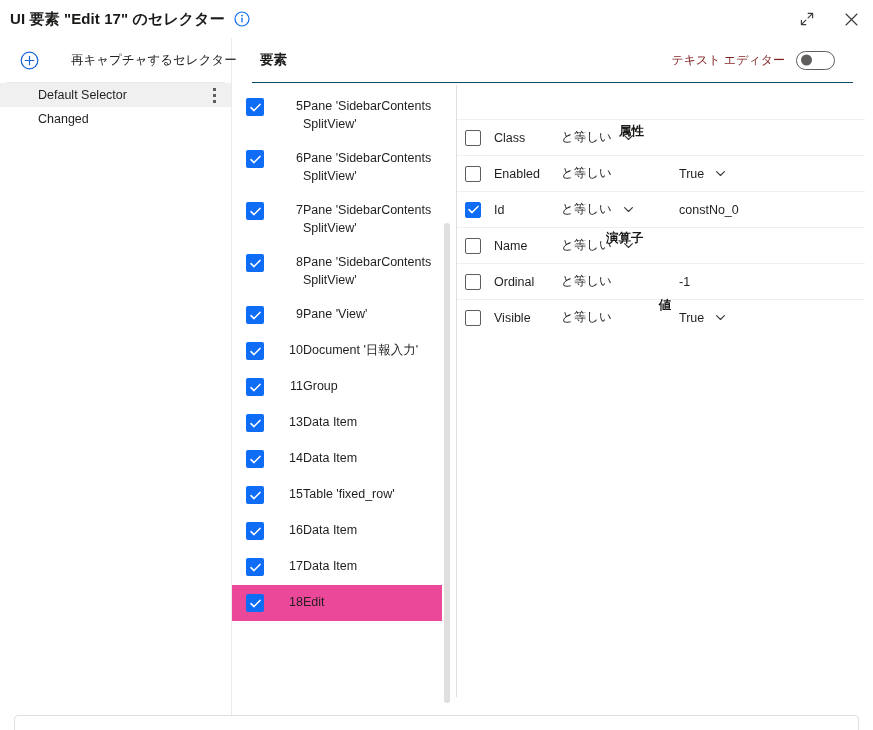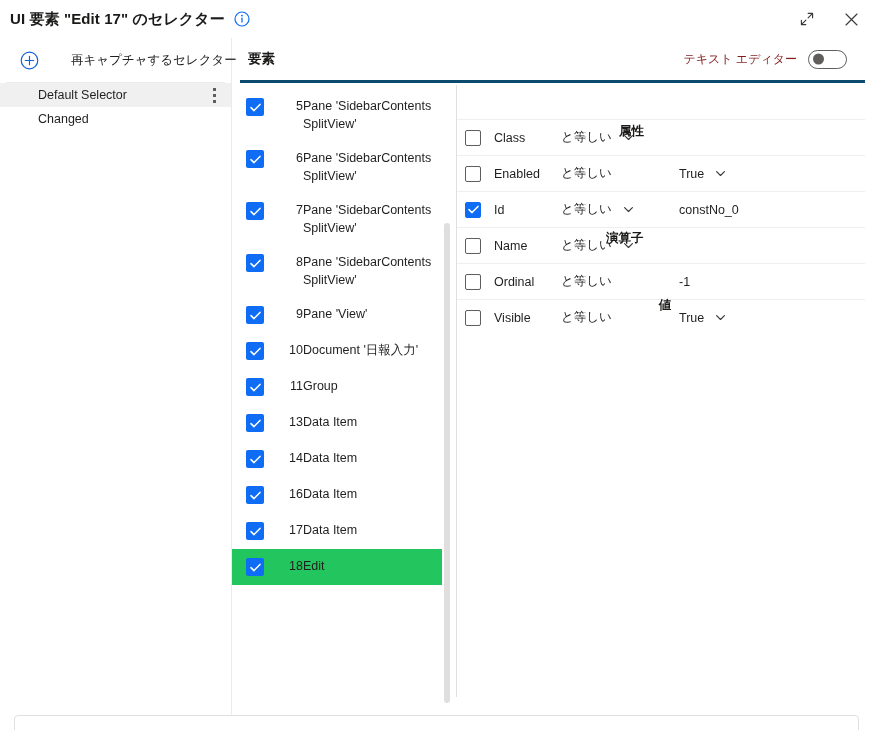--- a/index.html
+++ b/index.html
@@ -117,22 +117,22 @@
     flex: 1;
     display: flex;
     flex-direction: column;
     min-width: 0;
   }
   .right-head {
     height: 45px;
     display: flex;
     align-items: center;
     padding: 0 18px 0 8px;
-    border-bottom: 3px solid #0c4a6e;
-    margin: 0 8px;
+    border-bottom: 1px solid #0c4a6e;
+    margin: 0 20px;
     justify-content: flex-end;
   }
   .right-head-title {
     font-size: 13.5px;
     font-weight: 600;
     color: #1b1a19;
   }
   .head-spacer { flex: 1; }
   .toggle-wrap {
     display: flex;
@@ -182,21 +182,21 @@
     overflow: hidden;
     padding-right: 14px;
   }
   .tree-row {
     display: flex;
     align-items: flex-start;
     padding: 8px 6px 8px 14px;
     min-height: 36px;
     cursor: pointer;
   }
-  .tree-row.selected { background: #22c55e; }
+  .tree-row.selected { background: #ec4899; }
   .cb {
     width: 18px; height: 18px;
     flex: 0 0 18px;
     border-radius: 2px;
     background: #0f6cf5;
     display: flex;
     align-items: center; justify-content: center;
     margin-top: 1px;
   }
   .cb svg { display: block; }
@@ -454,20 +454,29 @@
               </span>
               <span class="tree-idx">14</span>
               <span class="tree-name">Data Item</span>
             </div>
             <div class="tree-row">
               <span class="cb">
                 <svg width="11" height="9" viewBox="0 0 11 9">
                   <path d="M1 4.6 4 7.6 10 1.4" fill="none" stroke="#ffffff" stroke-width="1.5" stroke-linecap="round" stroke-linejoin="round"></path>
                 </svg>
               </span>
+              <span class="tree-idx">15</span>
+              <span class="tree-name">Table 'fixed_row'</span>
+            </div>
+            <div class="tree-row">
+              <span class="cb">
+                <svg width="11" height="9" viewBox="0 0 11 9">
+                  <path d="M1 4.6 4 7.6 10 1.4" fill="none" stroke="#ffffff" stroke-width="1.5" stroke-linecap="round" stroke-linejoin="round"></path>
+                </svg>
+              </span>
               <span class="tree-idx">16</span>
               <span class="tree-name">Data Item</span>
             </div>
             <div class="tree-row">
               <span class="cb">
                 <svg width="11" height="9" viewBox="0 0 11 9">
                   <path d="M1 4.6 4 7.6 10 1.4" fill="none" stroke="#ffffff" stroke-width="1.5" stroke-linecap="round" stroke-linejoin="round"></path>
                 </svg>
               </span>
               <span class="tree-idx">17</span>

